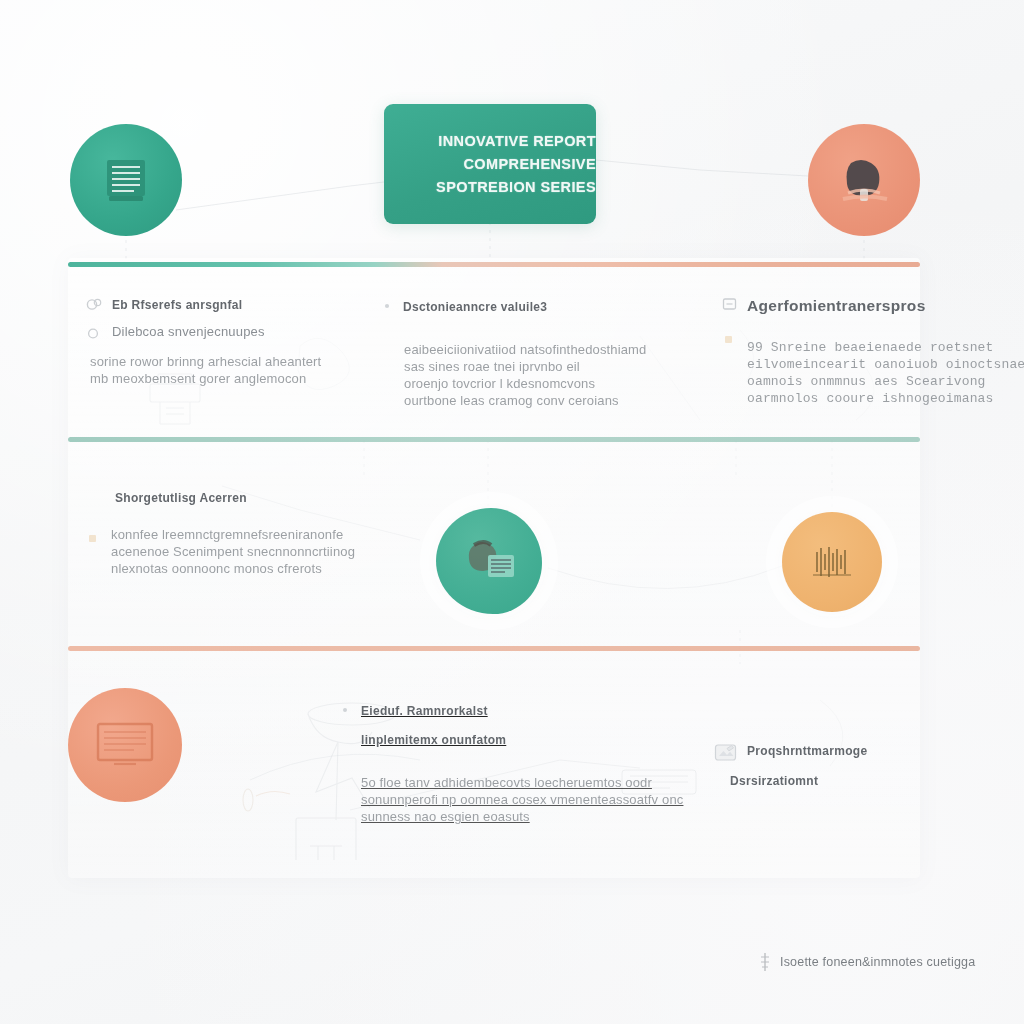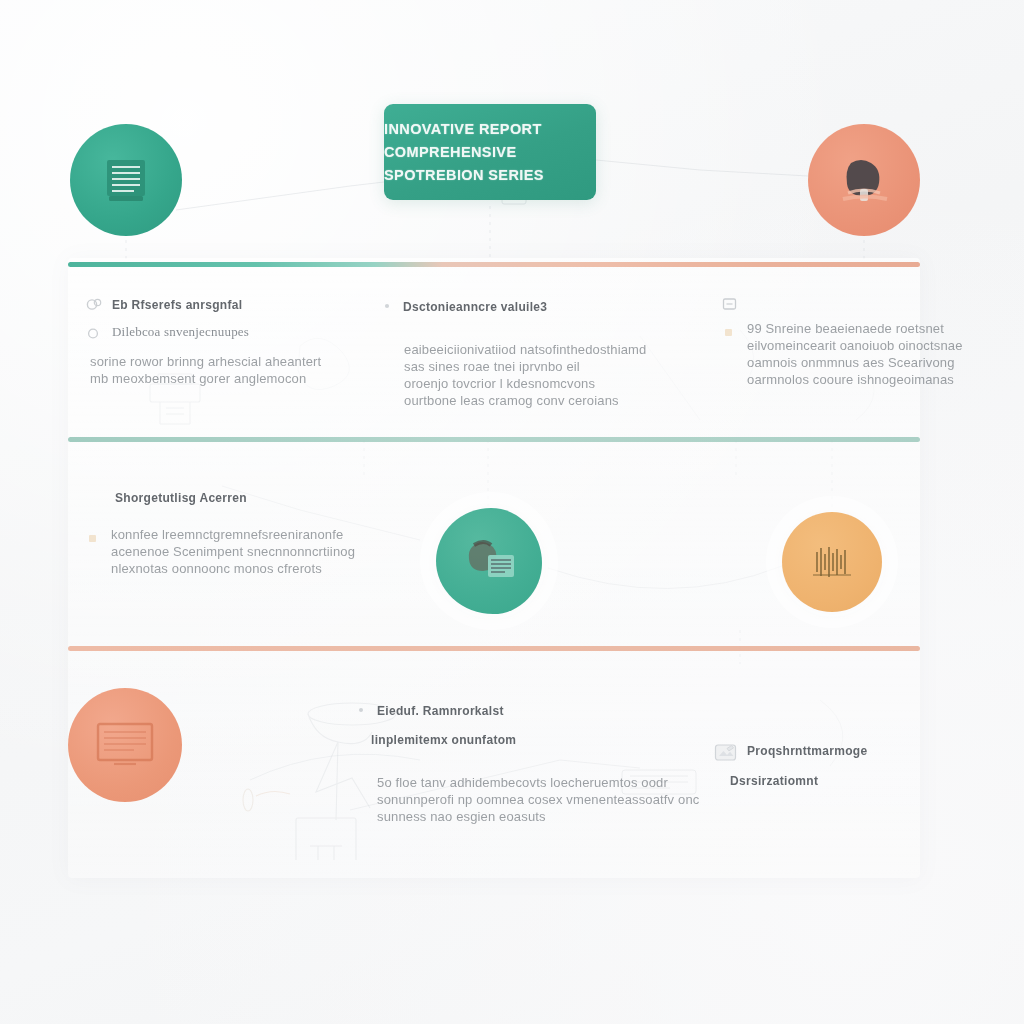--- a/index.html
+++ b/index.html
@@ -77,27 +77,27 @@
     background: linear-gradient(90deg, #edb39b 0%, #eab49d 50%, #e8ae95 100%);
     opacity: .88;
   }
 
   
   #header-chip {
     position: absolute;
     left: 384px;
     top: 104px;
     width: 212px;
-    height: 96px;
+    height: 120px;
     background: linear-gradient(160deg, #3fae94 0%, #35a086 55%, #2f9a80 100%);
     border-radius: 9px;
     box-shadow: 0 3px 16px rgba(60,140,120,0.16);
     display: flex;
     flex-direction: column;
-    align-items: flex-start;
+    align-items: flex-end;
     justify-content: center;
     filter: blur(0.6px);
   }
   #header-chip .chip-line {
     color: #ffffff;
     font-size: 14.5px;
     font-weight: bold;
     letter-spacing: .4px;
     line-height: 23px;
     text-align: center;
@@ -338,21 +338,21 @@
   </div>
 
   <div class="block" style="left:86px; top:292px; width:250px;">
     <div class="blk-head">
       <svg class="bullet-dot" width="17" height="15" viewBox="0 0 17 15" xmlns="http://www.w3.org/2000/svg">
         <circle cx="6" cy="7.5" r="4.6" fill="none" stroke="#9aa1a8" stroke-width="1.4"></circle>
         <circle cx="11.5" cy="5.5" r="3.2" fill="none" stroke="#9aa1a8" stroke-width="1.2"></circle>
       </svg>
       <span class="heading">Eb Rfserefs anrsgnfal</span>
     </div>
-    <div class="blk-head" style="margin-top:2px;font-family:Liberation Serif, serif;">
+    <div class="blk-head" style="margin-top:2px;">
       <svg class="bullet-dot" width="17" height="15" viewBox="0 0 17 15" xmlns="http://www.w3.org/2000/svg">
         <circle cx="7" cy="7.5" r="4.4" fill="none" stroke="#9aa1a8" stroke-width="1.3"></circle>
       </svg>
       <span class="subhead">Dilebcoa snvenjecnuupes</span>
     </div>
     <div class="body-lines" style="margin-left:4px;">
       <span class="bl">sorine rowor brinng arhescial aheantert</span>
       <span class="bl">mb meoxbemsent gorer anglemocon</span>
     </div>
   </div>
@@ -371,26 +371,27 @@
       <span class="bl">ourtbone leas cramog conv ceroians</span>
     </div>
   </div>
 
   <div class="block" style="left:722px; top:292px; width:210px;">
     <div class="blk-head">
       <svg class="bullet-dot" width="16" height="15" viewBox="0 0 16 15" xmlns="http://www.w3.org/2000/svg">
         <rect x="1.5" y="2" width="12" height="10" rx="1.5" fill="none" stroke="#9aa1a8" stroke-width="1.3"></rect>
         <path d="M4.5 7 h6" stroke="#9aa1a8" stroke-width="1.2"></path>
       </svg>
+      <span class="heading small">Agerfomientranerspros</span>
     </div>
     <div class="body-wrap" style="margin-top:8px;">
       <svg class="bullet-dot" width="16" height="15" viewBox="0 0 16 15" xmlns="http://www.w3.org/2000/svg">
         <rect x="3" y="4" width="7" height="7" rx="1" fill="#e6c08c" opacity="0.8"></rect>
       </svg>
-      <div class="body-lines" style="margin-top:0;">
+      <div class="body-lines" style="margin-top:12px;font-family:Liberation Mono, monospace;">
         <span class="bl">99 Snreine beaeienaede roetsnet</span>
         <span class="bl">eilvomeincearit oanoiuob oinoctsnae</span>
         <span class="bl">oamnois onmmnus aes Scearivong</span>
         <span class="bl">oarmnolos cooure ishnogeoimanas</span>
       </div>
     </div>
   </div>
 
   <div class="block" style="left:86px; top:482px; width:260px;">
     <div style="margin-left:29px; margin-top:3px;">
@@ -401,28 +402,28 @@
         <rect x="3" y="4" width="7" height="7" rx="1" fill="#e6c08c" opacity="0.8"></rect>
       </svg>
       <div class="body-lines" style="margin-top:0;">
         <span class="bl">konnfee lreemnctgremnefsreeniranonfe</span>
         <span class="bl">acenenoe Scenimpent snecnnonncrtiinog</span>
         <span class="bl">nlexnotas oonnoonc monos cfrerots</span>
       </div>
     </div>
   </div>
 
-  <div class="block" style="left:356px; top:698px; width:290px;">
+  <div class="block" style="left:340px; top:698px; width:290px;text-decoration:underline;">
     <div class="blk-head">
       <svg class="bullet-dot" width="12" height="14" viewBox="0 0 12 14" xmlns="http://www.w3.org/2000/svg">
         <circle cx="5" cy="7" r="2" fill="#a7aeb5"></circle>
       </svg>
       <span class="heading">Eieduf. Ramnrorkalst</span>
     </div>
-    <div style="margin-left:15px; margin-top:2px;">
+    <div style="margin-left:21px; margin-top:2px;">
       <span class="heading">linplemitemx onunfatom</span>
     </div>
     <div class="body-lines" style="margin-left:21px; margin-top:20px;">
       <span class="bl">5o floe tanv adhidembecovts loecheruemtos oodr</span>
       <span class="bl">sonunnperofi np oomnea cosex vmenenteassoatfv onc</span>
       <span class="bl">sunness nao esgien eoasuts</span>
     </div>
   </div>
 
   <div class="block" style="left:714px; top:738px; width:240px;">
@@ -432,14 +433,21 @@
         <path d="M5 13 l4.5 -5 l3.5 4 l3 -3.2 l3.5 4.2 z" fill="#c3c9cf"></path>
         <path d="M13 5.5 l4.5 -3 l2 2.4 l-4.6 3 z" fill="#cfd4d9" stroke="#a9b0b7" stroke-width="0.8"></path>
       </svg>
       <span class="heading">Proqshrnttmarmoge</span>
     </div>
     <div style="margin-left:16px; margin-top:3px;">
       <span class="heading">Dsrsirzatiomnt</span>
     </div>
   </div>
 
+  <div class="footnote" style="left:758px; top:952px;">
+    <svg class="tag-icon" width="14" height="20" viewBox="0 0 14 20" xmlns="http://www.w3.org/2000/svg">
+      <path d="M7 1 v18" stroke="#6c737a" stroke-width="1.4"></path>
+      <path d="M3 5 h8 M3 10 h8 M4 15 h6" stroke="#6c737a" stroke-width="1.2"></path>
+    </svg>
+    <span>Isoette foneen&amp;inmnotes cuetigga</span>
+  </div>
 
 </div>
 
 </body></html>

